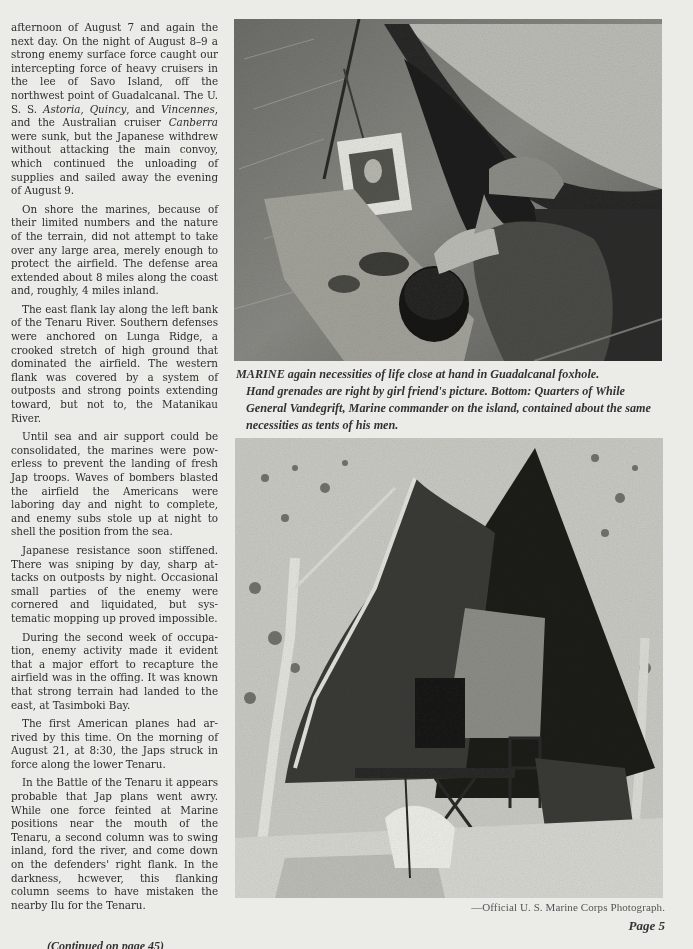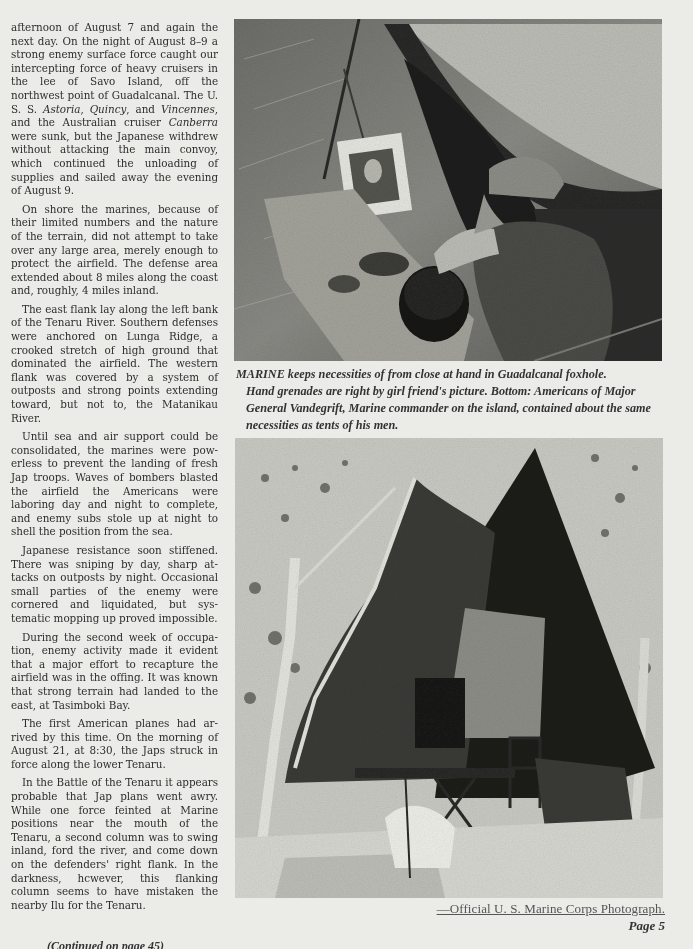--- a/index.html
+++ b/index.html
@@ -31,23 +31,22 @@
     .photo-bottom { left: 235px; top: 438px; width: 428px; height: 460px; }
     .caption {
       position: absolute; left: 236px; top: 366px; width: 430px;
       font-family: "Liberation Serif", serif; font-style: italic; font-weight: bold;
       font-size: 12.2px; line-height: 17px; color: #333;
     }
     .caption .l1 { display: block; text-indent: 0; }
     .caption .rest { display: block; padding-left: 10px; }
     .credit {
       position: absolute; right: 28px; top: 901px;
-      font-family: "Liberation Serif", serif; font-size: 13px; color: #555;
+      font-family: "Liberation Serif", serif; font-size: 11px; color: #555;
       letter-spacing: 0.1px;
-      text-decoration: underline;
     }
     .folio {
       position: absolute; right: 28px; top: 918px;
       font-family: "Liberation Serif", serif; font-style: italic; font-weight: bold;
       font-size: 13px; color: #333; text-align: right;
     }
   </style>
 </head>
 <body>
 
@@ -114,22 +113,22 @@
         <path d="M255 150 C280 130 320 135 330 165 L320 180 L255 175 Z" fill="#8d8d88"></path>
         <path d="M240 215 C260 200 320 195 360 220 C380 250 385 300 370 342 L270 342 C250 300 235 260 240 215 Z" fill="#4b4b47"></path>
         <path d="M200 235 C215 215 240 205 260 210 L265 235 C240 240 220 250 205 255 Z" fill="#bcbcb6"></path>
         <path d="M250 175 C255 190 265 200 270 205 L240 215 Z" fill="#9a9a94"></path>
         <line x1="300" y1="342" x2="428" y2="300" stroke="#7a7a76" stroke-width="2"></line>
       </g>
     </svg>
   </div>
 
   <div class="caption">
-    <span class="l1">MARINE keeps necessities of from close at hand in Guadalcanal foxhole.</span>
-    <span class="rest">Hand grenades are right by girl friend's picture.  Bottom: Americans of Major General Vandegrift, Marine commander on the island, contained about the same necessities as tents of his men.</span>
+    <span class="l1">MARINE again necessities of life close at hand in Guadalcanal foxhole.</span>
+    <span class="rest">Hand grenades are right by girl friend's picture.  Bottom: Quarters of While General Vandegrift, Marine commander on the island, contained about the same necessities as tents of his men.</span>
   </div>
 
   <div class="photo photo-bottom">
     <svg viewBox="0 0 428 460" preserveAspectRatio="none">
       <defs>
         <filter id="grain2" x="0" y="0" width="100%" height="100%">
           <feTurbulence type="fractalNoise" baseFrequency="0.85" numOctaves="2" seed="7" result="n"></feTurbulence>
           <feColorMatrix in="n" type="saturate" values="0" result="g"></feColorMatrix>
           <feComponentTransfer in="g" result="g2">
               <feFuncA type="linear" slope="0.3"></feFuncA>

